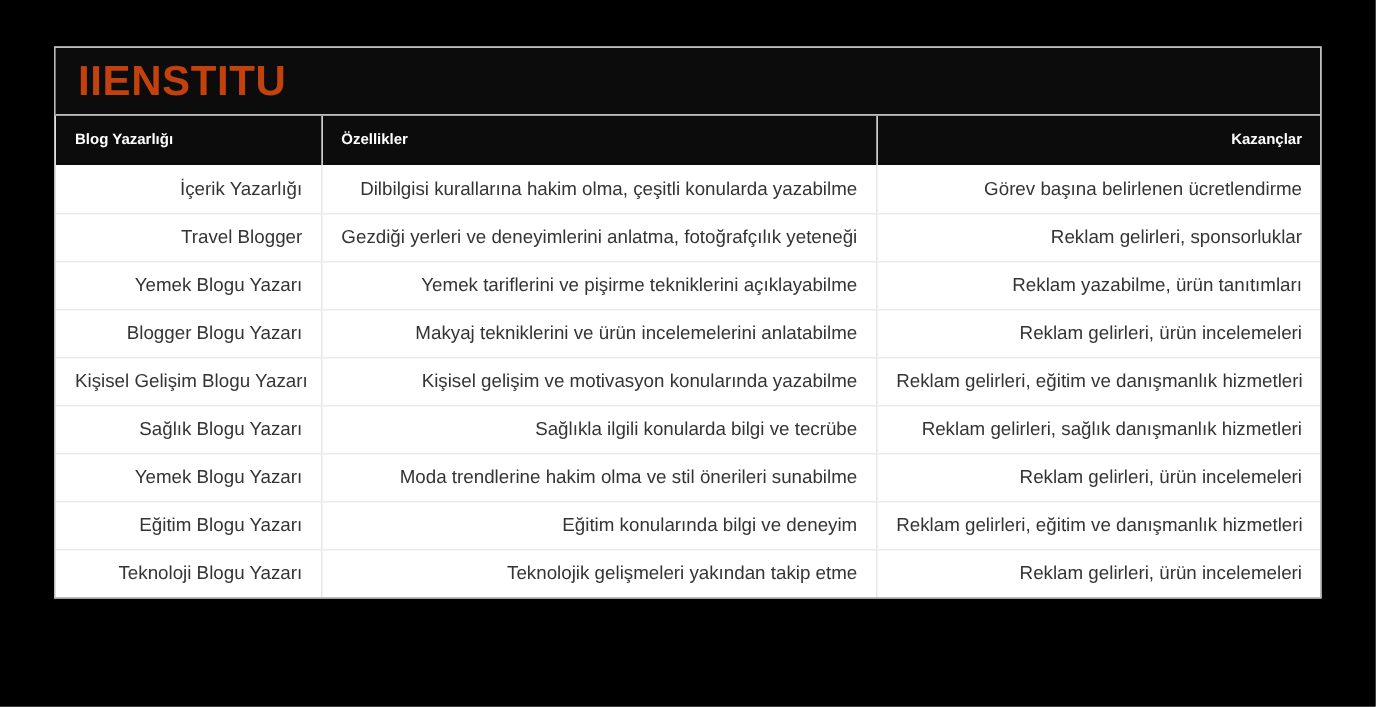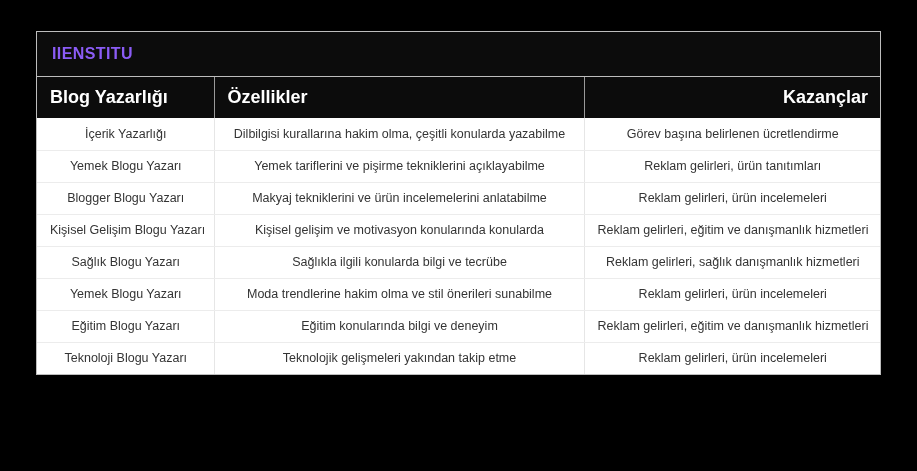--- a/index.html
+++ b/index.html
@@ -31,57 +31,57 @@
   .brand-band {
     background: #0c0c0c;
     height: 45px;
     display: flex;
     align-items: center;
     padding: 0 0 0 15px;
     box-sizing: border-box;
     border-bottom: 1px solid #bdbdbd;
   }
   .brand-text {
-    color: #8b5cf6;
-    font-size: 16px;
+    color: #c2410c;
+    font-size: 28px;
     font-weight: bold;
     letter-spacing: 0.4px;
   }
   table.data-table {
     width: 100%;
     border-collapse: collapse;
     table-layout: fixed;
   }
   table.data-table col.c1 { width: 177px; }
   table.data-table col.c2 { width: 370px; }
   table.data-table col.c3 { width: 296px; }
 
   table.data-table thead th {
     background: #0c0c0c;
     color: #ffffff;
-    font-size: 18px;
+    font-size: 10px;
     font-weight: bold;
     text-align: left;
     padding: 10px 12px 10px 13px;
     height: 33px;
     box-sizing: border-box;
     border-right: 1px solid #9a9a9a;
     vertical-align: middle;
     white-space: nowrap;
     overflow: hidden;
   }
   table.data-table thead th:last-child {
     border-right: none;
     text-align: right;
   }
   table.data-table tbody td {
     background: #ffffff;
     color: #343434;
     font-size: 12.5px;
-    text-align: center;
+    text-align: right;
     padding: 0 12px 0 13px;
     height: 32px;
     box-sizing: border-box;
     border-right: 1px solid #e6e6e6;
     border-bottom: 1px solid #ececec;
     vertical-align: middle;
     white-space: nowrap;
     overflow: hidden;
   }
   table.data-table tbody td:last-child {
@@ -114,32 +114,37 @@
           <th>Kazançlar</th>
         </tr>
       </thead>
       <tbody>
         <tr>
           <td>İçerik Yazarlığı</td>
           <td>Dilbilgisi kurallarına hakim olma, çeşitli konularda yazabilme</td>
           <td>Görev başına belirlenen ücretlendirme</td>
         </tr>
         <tr>
+          <td>Travel Blogger</td>
+          <td>Gezdiği yerleri ve deneyimlerini anlatma, fotoğrafçılık yeteneği</td>
+          <td>Reklam gelirleri, sponsorluklar</td>
+        </tr>
+        <tr>
           <td>Yemek Blogu Yazarı</td>
           <td>Yemek tariflerini ve pişirme tekniklerini açıklayabilme</td>
-          <td>Reklam gelirleri, ürün tanıtımları</td>
+          <td>Reklam yazabilme, ürün tanıtımları</td>
         </tr>
         <tr>
           <td>Blogger Blogu Yazarı</td>
           <td>Makyaj tekniklerini ve ürün incelemelerini anlatabilme</td>
           <td>Reklam gelirleri, ürün incelemeleri</td>
         </tr>
         <tr>
           <td>Kişisel Gelişim Blogu Yazarı</td>
-          <td>Kişisel gelişim ve motivasyon konularında konularda</td>
+          <td>Kişisel gelişim ve motivasyon konularında yazabilme</td>
           <td>Reklam gelirleri, eğitim ve danışmanlık hizmetleri</td>
         </tr>
         <tr>
           <td>Sağlık Blogu Yazarı</td>
           <td>Sağlıkla ilgili konularda bilgi ve tecrübe</td>
           <td>Reklam gelirleri, sağlık danışmanlık hizmetleri</td>
         </tr>
         <tr>
           <td>Yemek Blogu Yazarı</td>
           <td>Moda trendlerine hakim olma ve stil önerileri sunabilme</td>

